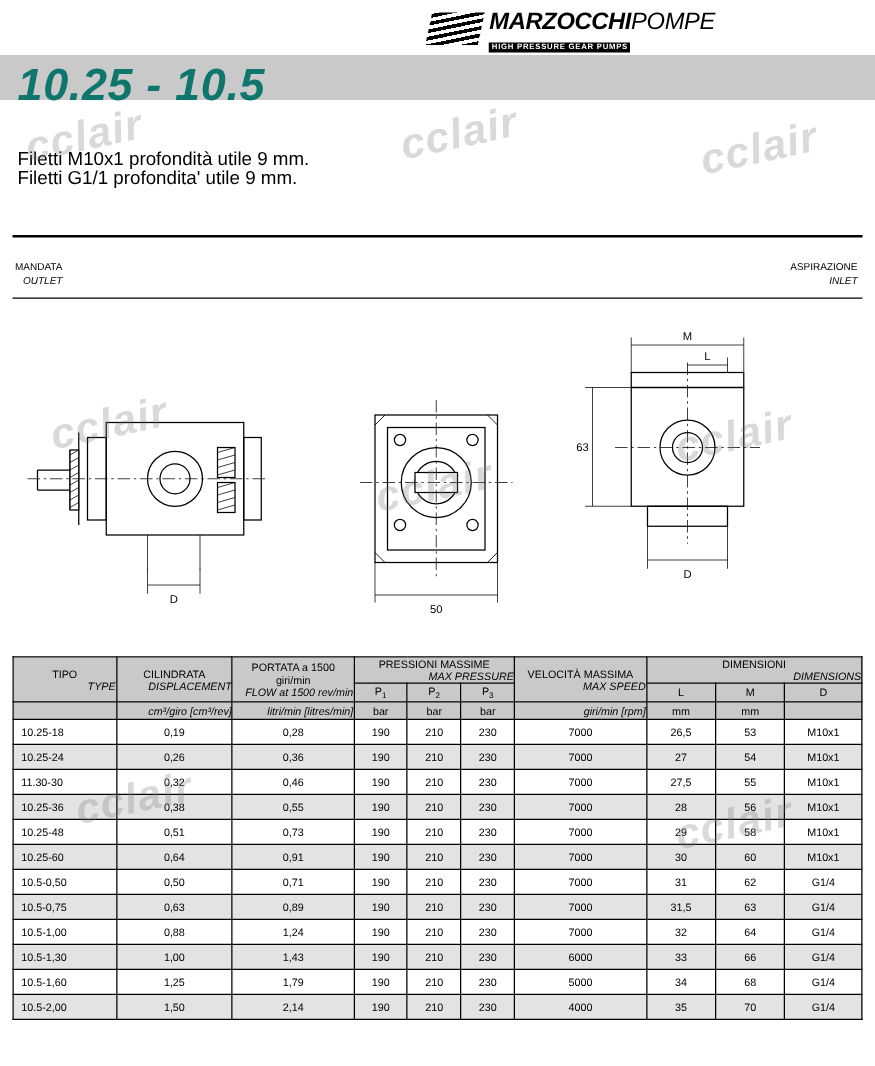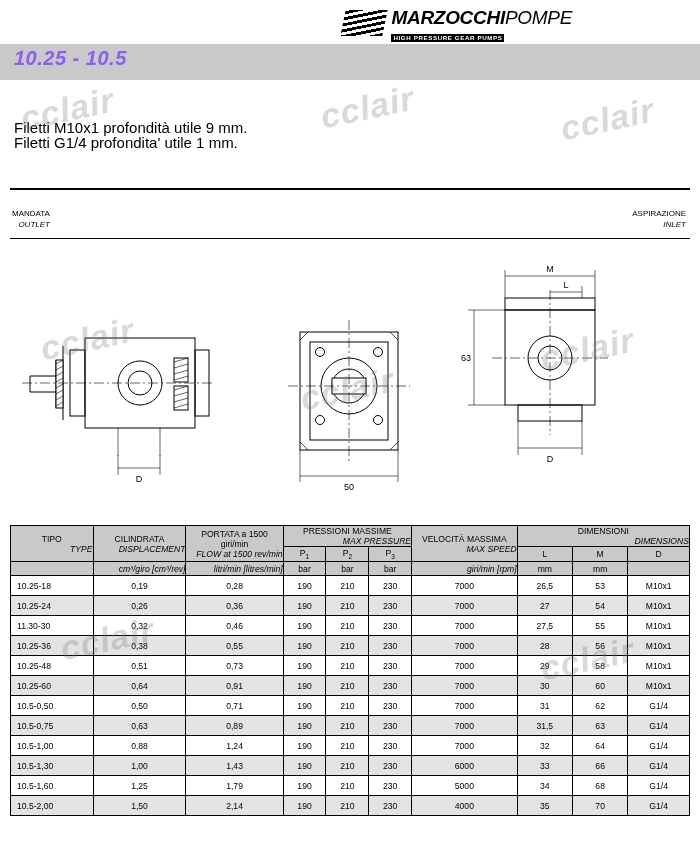--- a/index.html
+++ b/index.html
@@ -35,22 +35,22 @@
     background:#000;color:#fff;padding:1px 2px;display:inline-block;
   }
 
   
   .title-band{
     position:absolute;left:0;top:44px;width:700px;height:36px;
     background:#c9c9c9;
   }
   .title-text{
     position:absolute;left:14px;top:47px;
-    font-size:20px;font-weight:bold;font-style:italic;letter-spacing:0.5px;
-    color:#8b5cf6;
+    font-size:36px;font-weight:bold;font-style:italic;letter-spacing:0.5px;
+    color:#0f766e;
   }
 
   
   .notes{position:absolute;left:14px;top:120px;font-size:15px;line-height:15px;}
   .notes-en{position:absolute;left:245px;top:120px;font-size:10.5px;line-height:15px;font-style:italic;}
 
   .rule{position:absolute;left:10px;width:680px;height:2px;background:#000;}
   .rule.r1{top:188px;}
 
   .port-labels{position:absolute;left:0;top:208px;width:700px;font-size:8px;}
@@ -101,21 +101,21 @@
       <div class="logo-main"><span class="b">MARZOCCHI</span><span class="p">POMPE</span></div>
       <div class="logo-sub">HIGH PRESSURE GEAR PUMPS</div>
     </div>
   </div>
 
   <div class="title-band"></div>
   <div class="title-text">10.25 - 10.5</div>
 
   <div class="notes">
     <div>Filetti M10x1 profondità utile 9 mm.</div>
-    <div>Filetti G1/4 profondita' utile 1 mm.</div>
+    <div>Filetti G1/1 profondita' utile 9 mm.</div>
   </div>
 
   <div class="rule r1"></div>
 
   <div class="port-labels">
     <div class="port-left">
       <div>MANDATA</div>
       <div class="it">OUTLET</div>
     </div>
     <div class="port-right">

